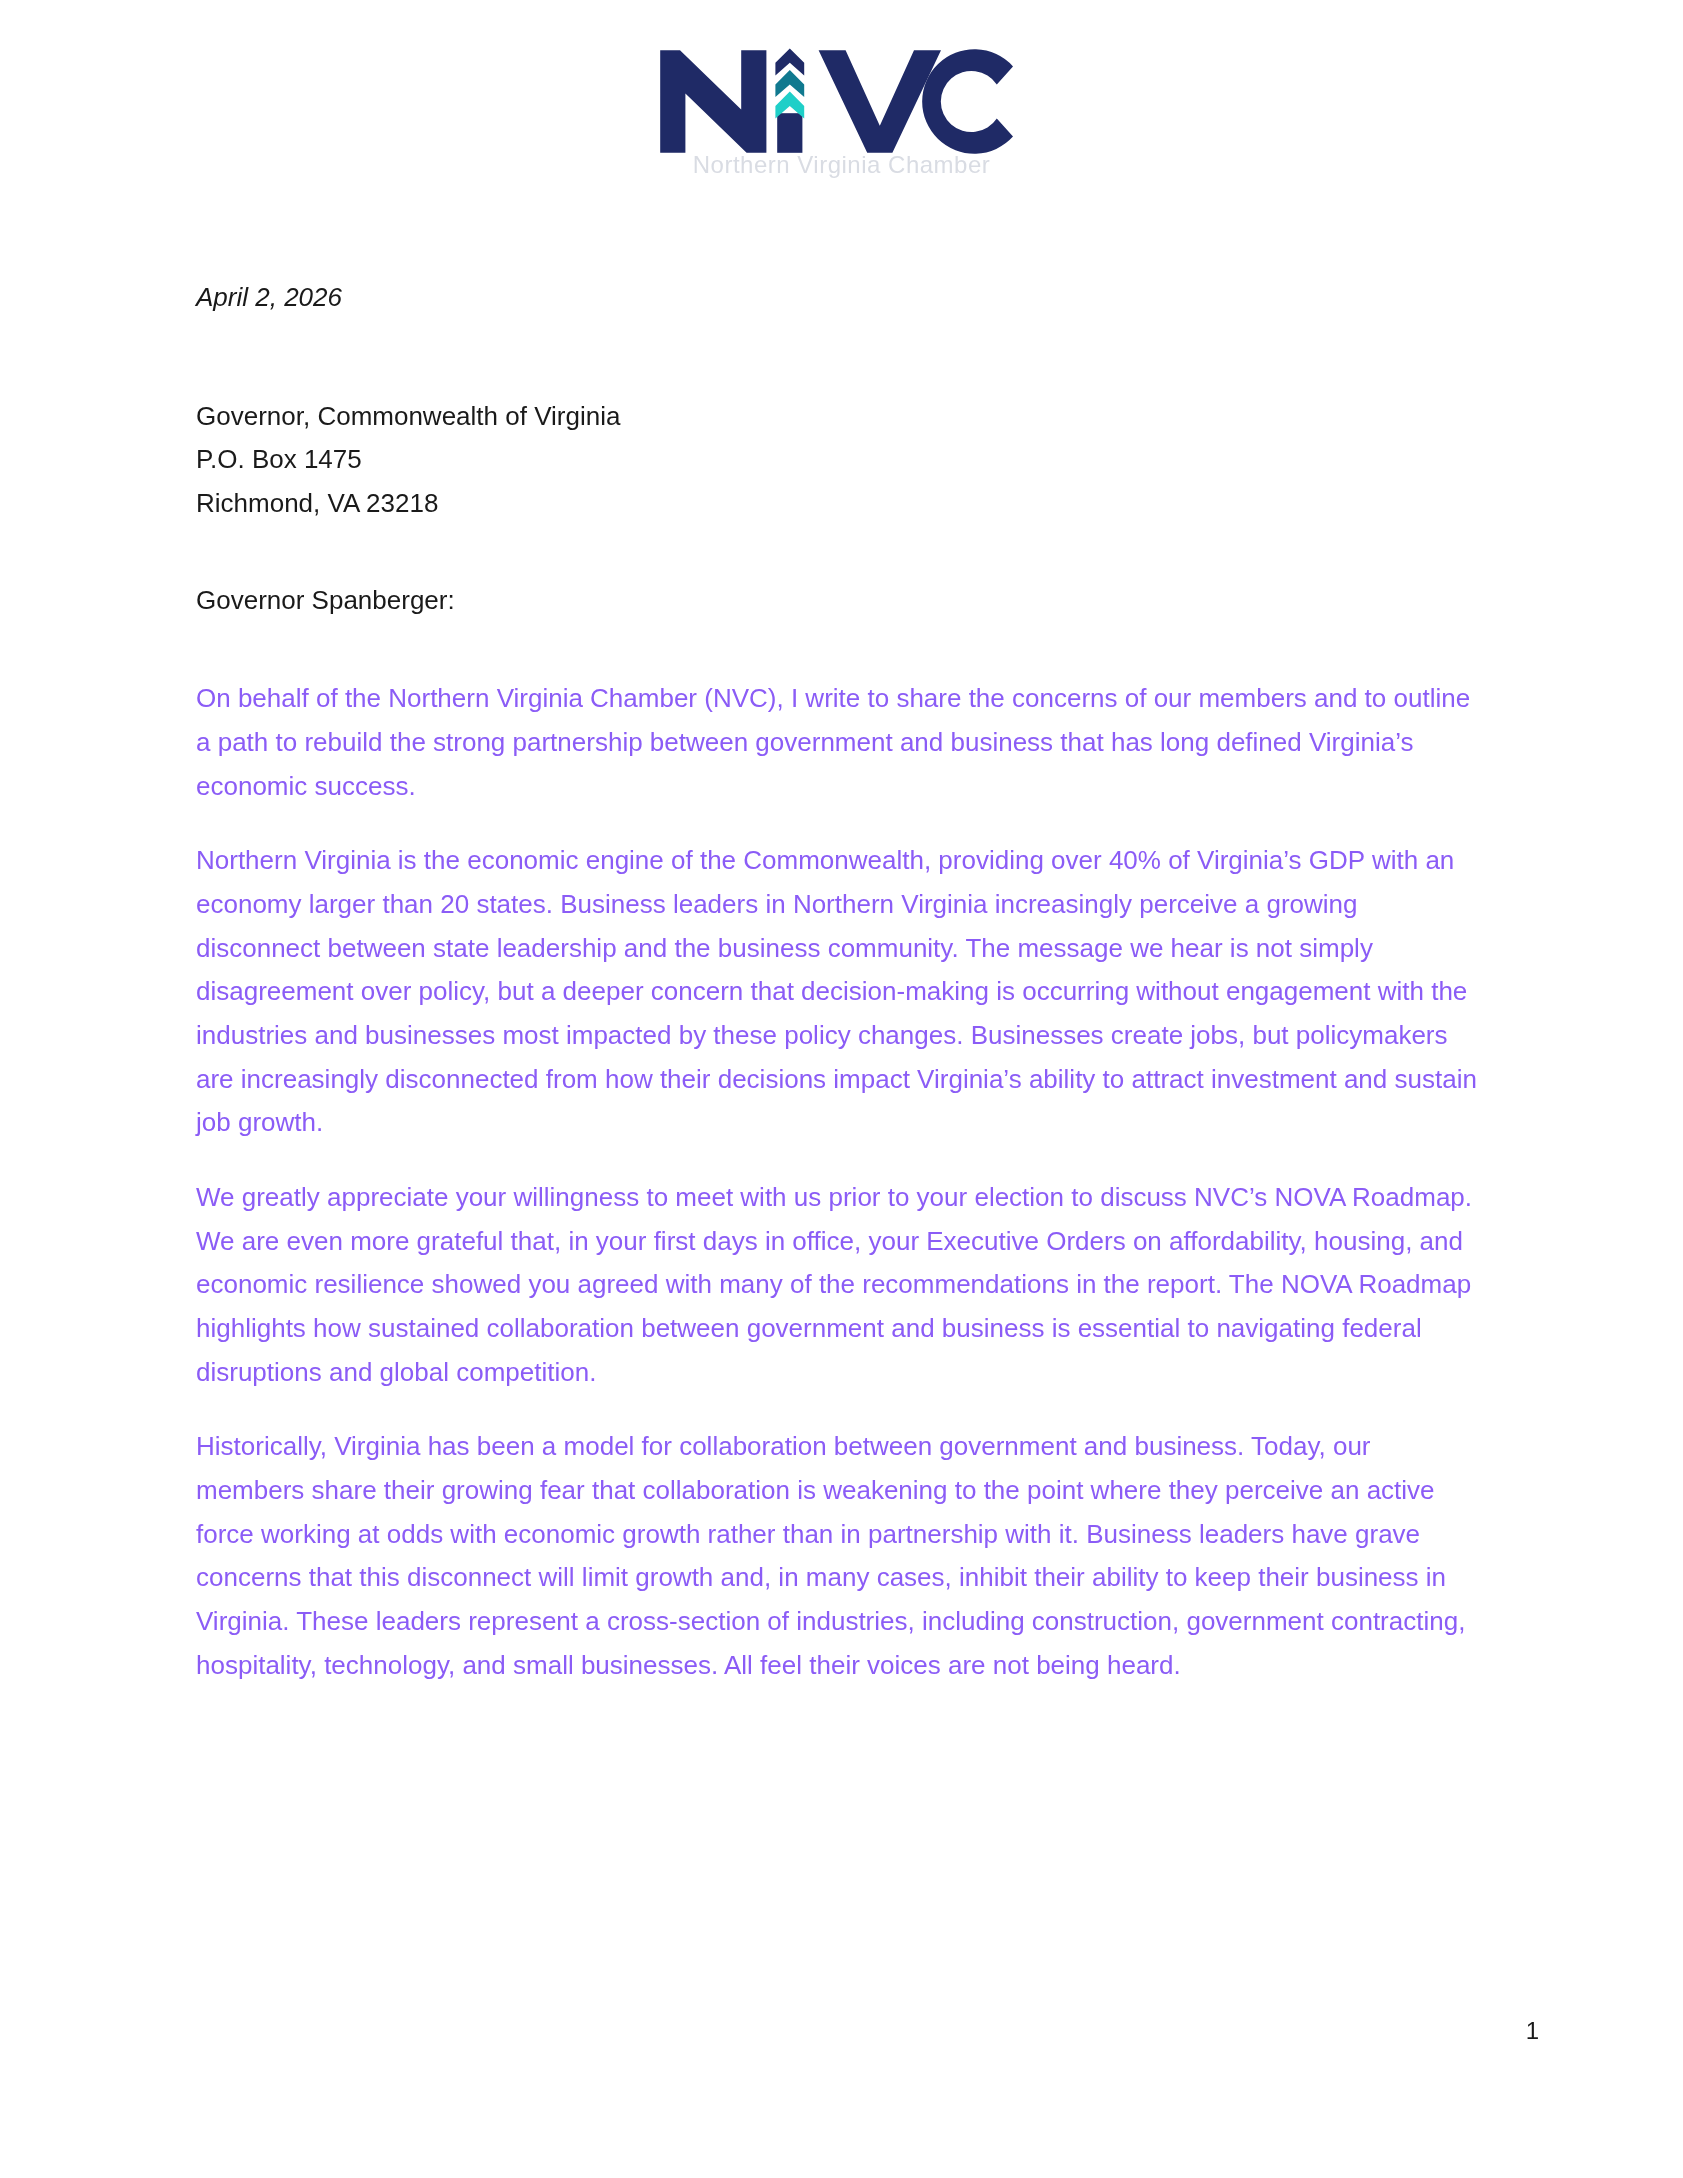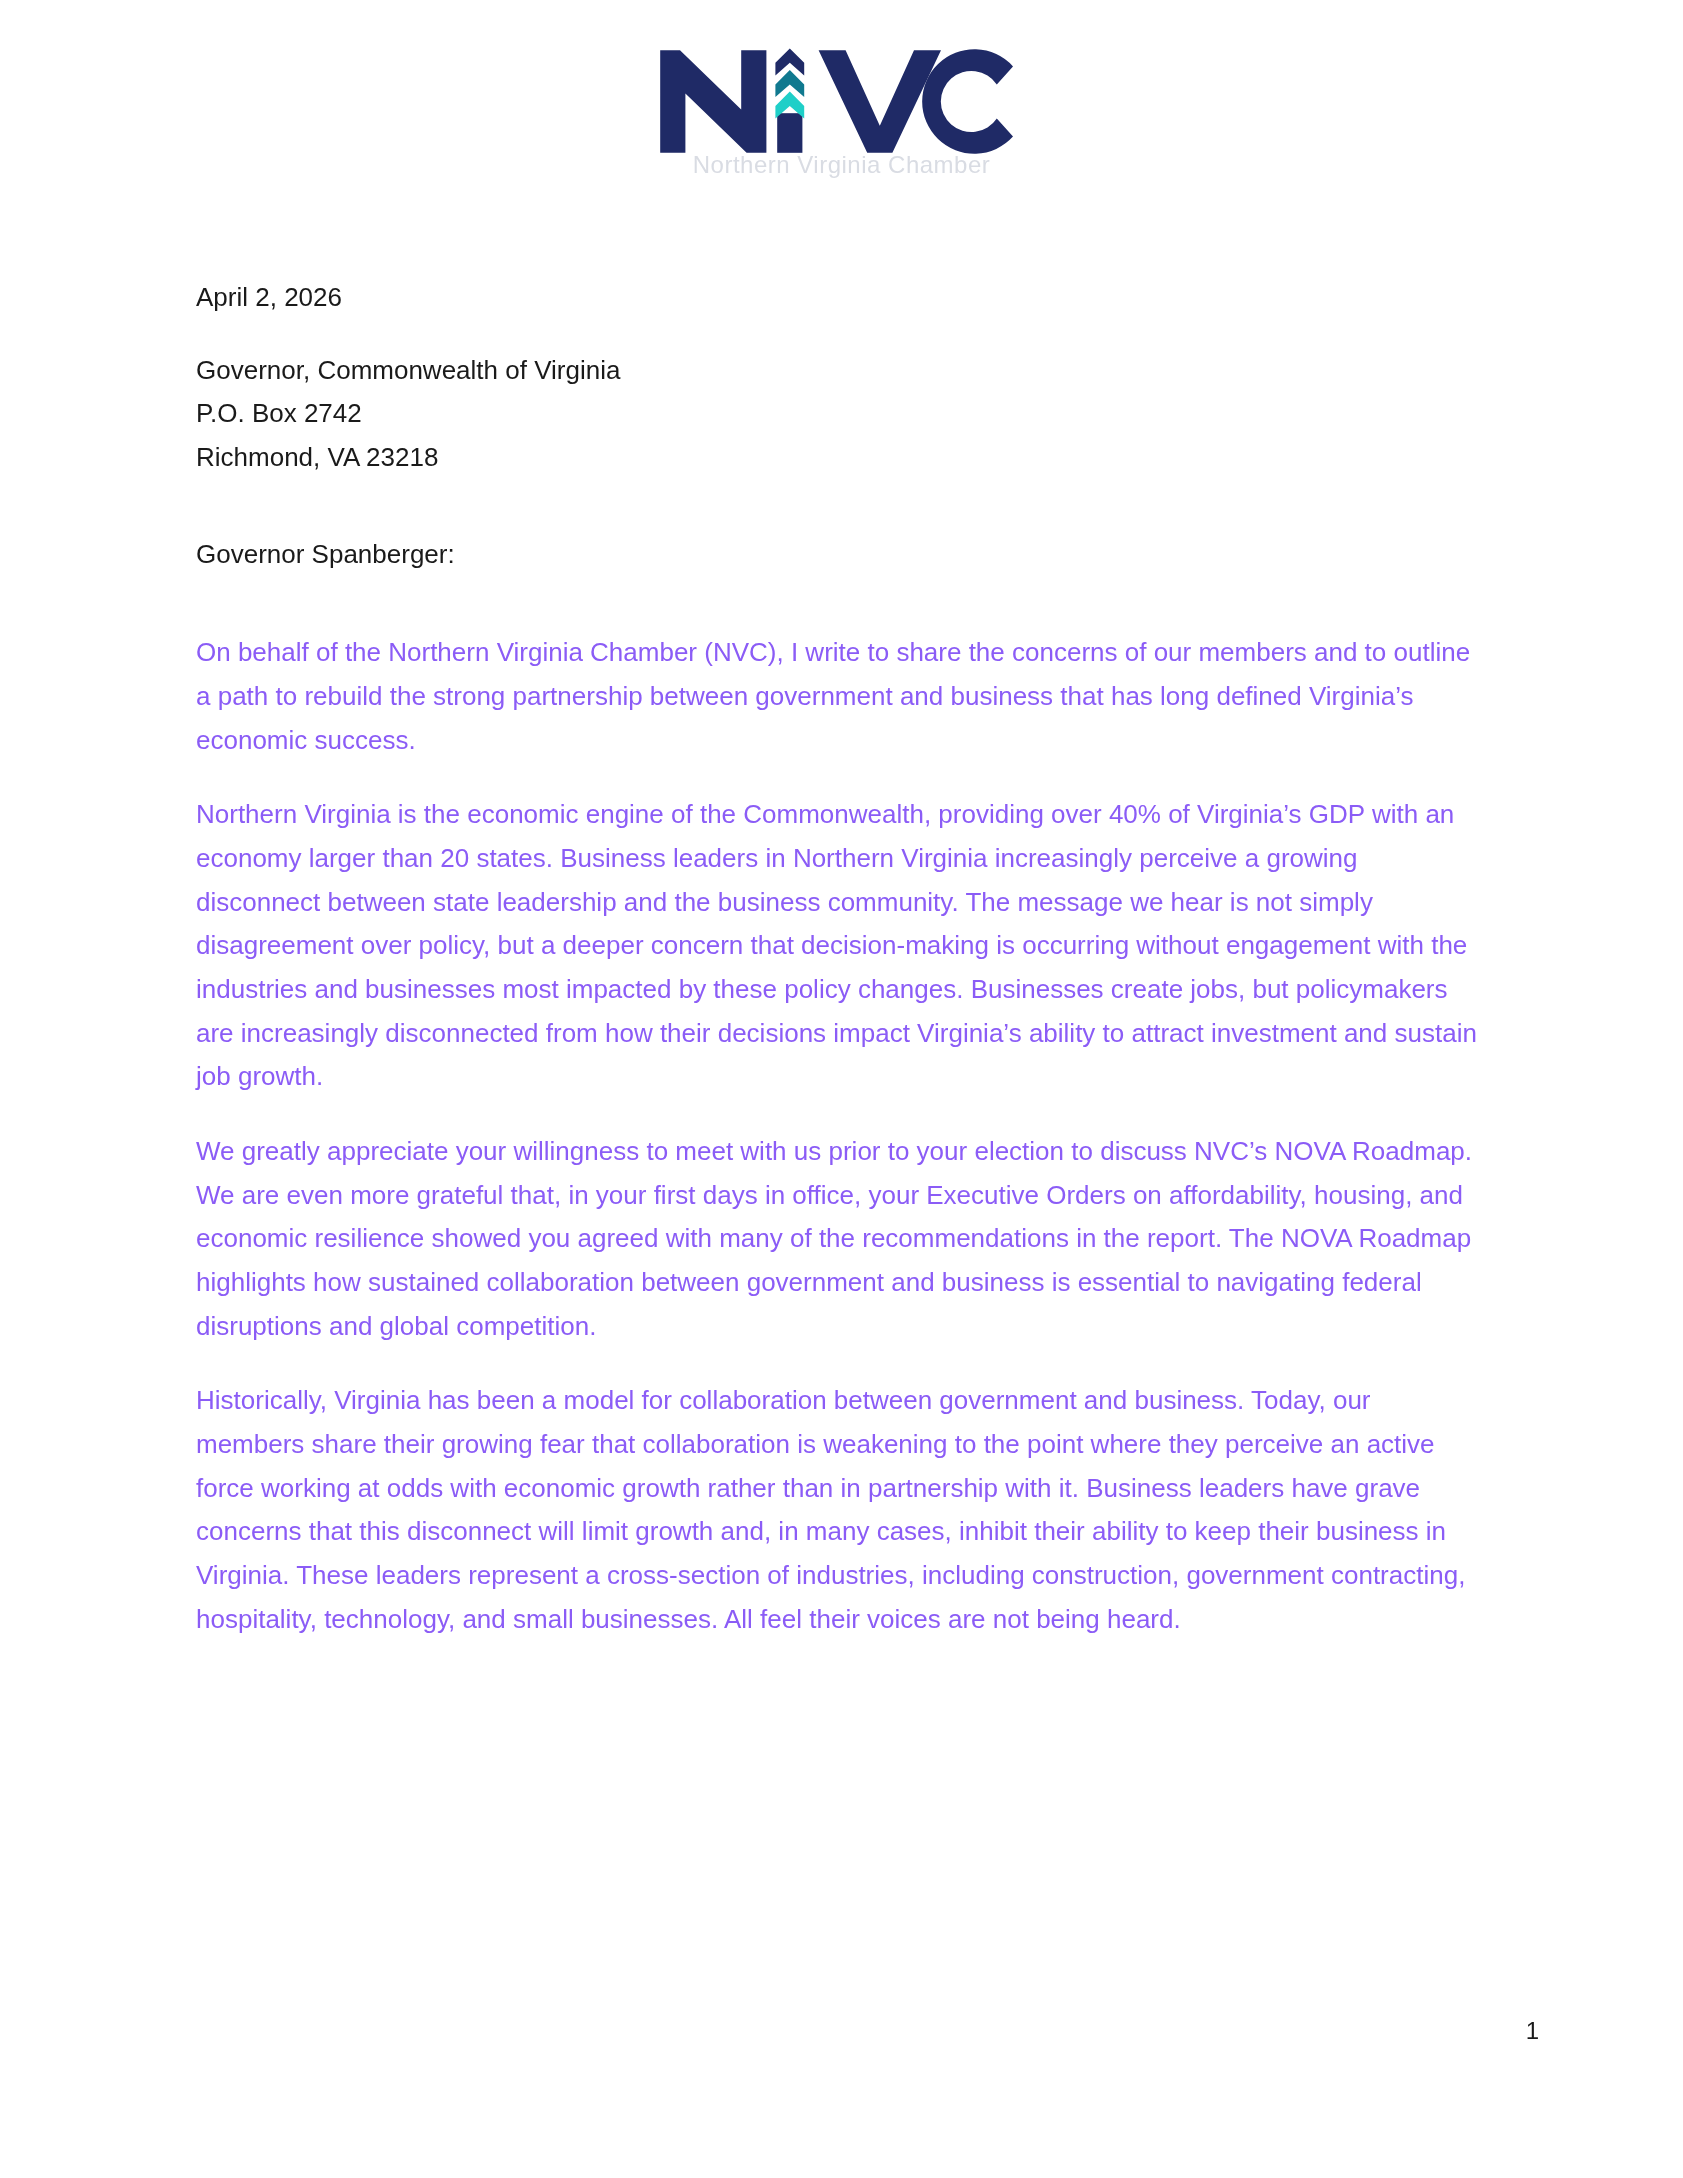--- a/index.html
+++ b/index.html
@@ -53,21 +53,22 @@
   .letter {
     position: absolute;
     left: 196px;
     top: 279px;
     width: 1287px;
   }
   .date-line {
     font-size: 26px;
     line-height: 1.45;
     color: #1a1a1a;
-    margin-bottom: 32px;
+    margin-bottom: 78px;
+    font-style: italic;
   }
   .address-block {
     margin-bottom: 56px;
   }
   .address-line {
     font-size: 26px;
     line-height: 1.68;
     color: #1a1a1a;
   }
   .salutation {
@@ -120,21 +121,21 @@
       <div class="logo-tagline">Northern Virginia Chamber</div>
     </div>
   </div>
 
   <div class="letter">
 
     <div class="date-line">April 2, 2026</div>
 
     <div class="address-block">
       <div class="address-line">Governor, Commonwealth of Virginia</div>
-      <div class="address-line">P.O. Box 2742</div>
+      <div class="address-line">P.O. Box 1475</div>
       <div class="address-line">Richmond, VA 23218</div>
     </div>
 
     <div class="salutation">Governor Spanberger:</div>
 
     <p class="body-par">On behalf of the Northern Virginia Chamber (NVC), I write to share the concerns of our members and to outline a path to rebuild the strong partnership between government and business that has long defined Virginia’s economic success.</p>
     <p class="body-par">Northern Virginia is the economic engine of the Commonwealth, providing over 40% of Virginia’s GDP with an economy larger than 20 states. Business leaders in Northern Virginia increasingly perceive a growing disconnect between state leadership and the business community. The message we hear is not simply disagreement over policy, but a deeper concern that decision-making is occurring without engagement with the industries and businesses most impacted by these policy changes. Businesses create jobs, but policymakers are increasingly disconnected from how their decisions impact Virginia’s ability to attract investment and sustain job growth.</p>
     <p class="body-par">We greatly appreciate your willingness to meet with us prior to your election to discuss NVC’s NOVA Roadmap. We are even more grateful that, in your first days in office, your Executive Orders on affordability, housing, and economic resilience showed you agreed with many of the recommendations in the report. The NOVA Roadmap highlights how sustained collaboration between government and business is essential to navigating federal disruptions and global competition.</p>
     <p class="body-par">Historically, Virginia has been a model for collaboration between government and business. Today, our members share their growing fear that collaboration is weakening to the point where they perceive an active force working at odds with economic growth rather than in partnership with it. Business leaders have grave concerns that this disconnect will limit growth and, in many cases, inhibit their ability to keep their business in Virginia. These leaders represent a cross-section of industries, including construction, government contracting, hospitality, technology, and small businesses. All feel their voices are not being heard.</p>
 

